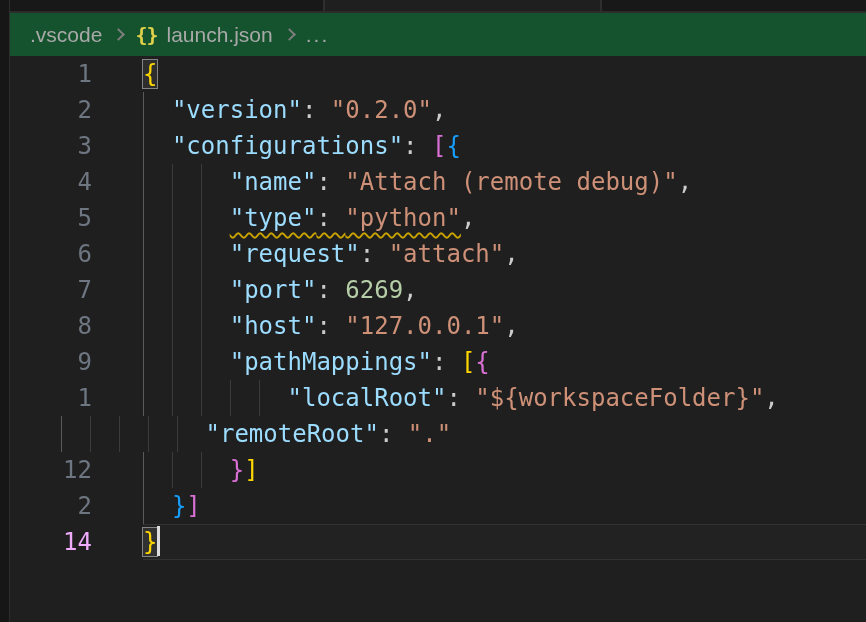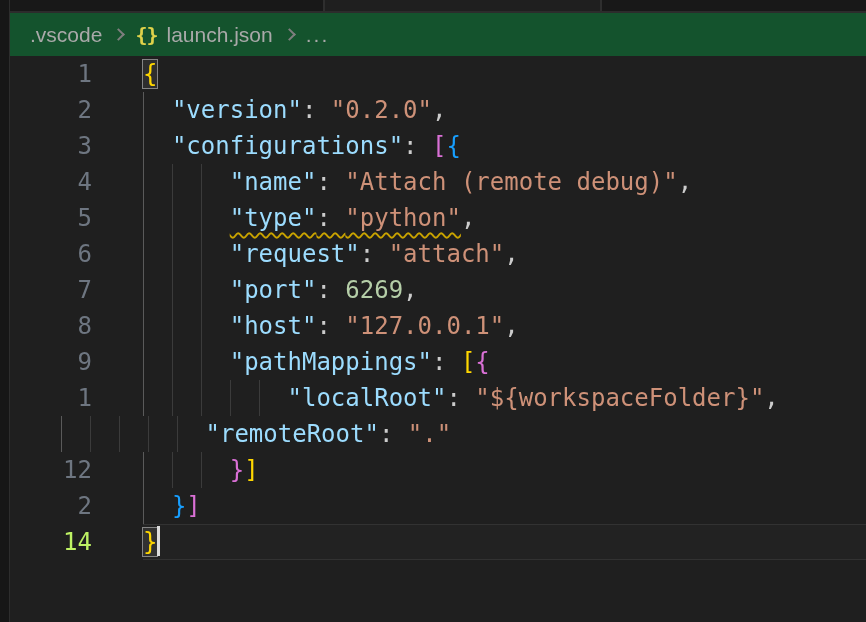--- a/index.html
+++ b/index.html
@@ -42,21 +42,21 @@
     color:#dfd24a; margin-right:9px; letter-spacing:-1px;
   }
   .bc-symbol { letter-spacing:2px; }
   
   .editor { position:absolute; left:10px; right:0; top:56px; bottom:0; }
   .line { display:flex; height:36px; line-height:36px; font-size:24px; }
   .ln {
     width:82px; text-align:right; color:#6e7681; flex:0 0 82px;
     user-select:none;
   }
-  .line.active .ln { color:#bef264; }
+  .line.active .ln { color:#f0abfc; }
   .content {
     margin-left:51px; flex:1; position:relative; white-space:pre;
     color:#cccccc;
   }
   .line.active .content {
     box-shadow: inset 0 1px 0 #323232, inset 0 -1px 0 #323232;
     background:rgba(255,255,255,0.015);
   }
   .guide { position:absolute; top:0; bottom:0; width:1px; background:#3b3b3b; }
   .guide.g0 { background:#5a5a5a; }

